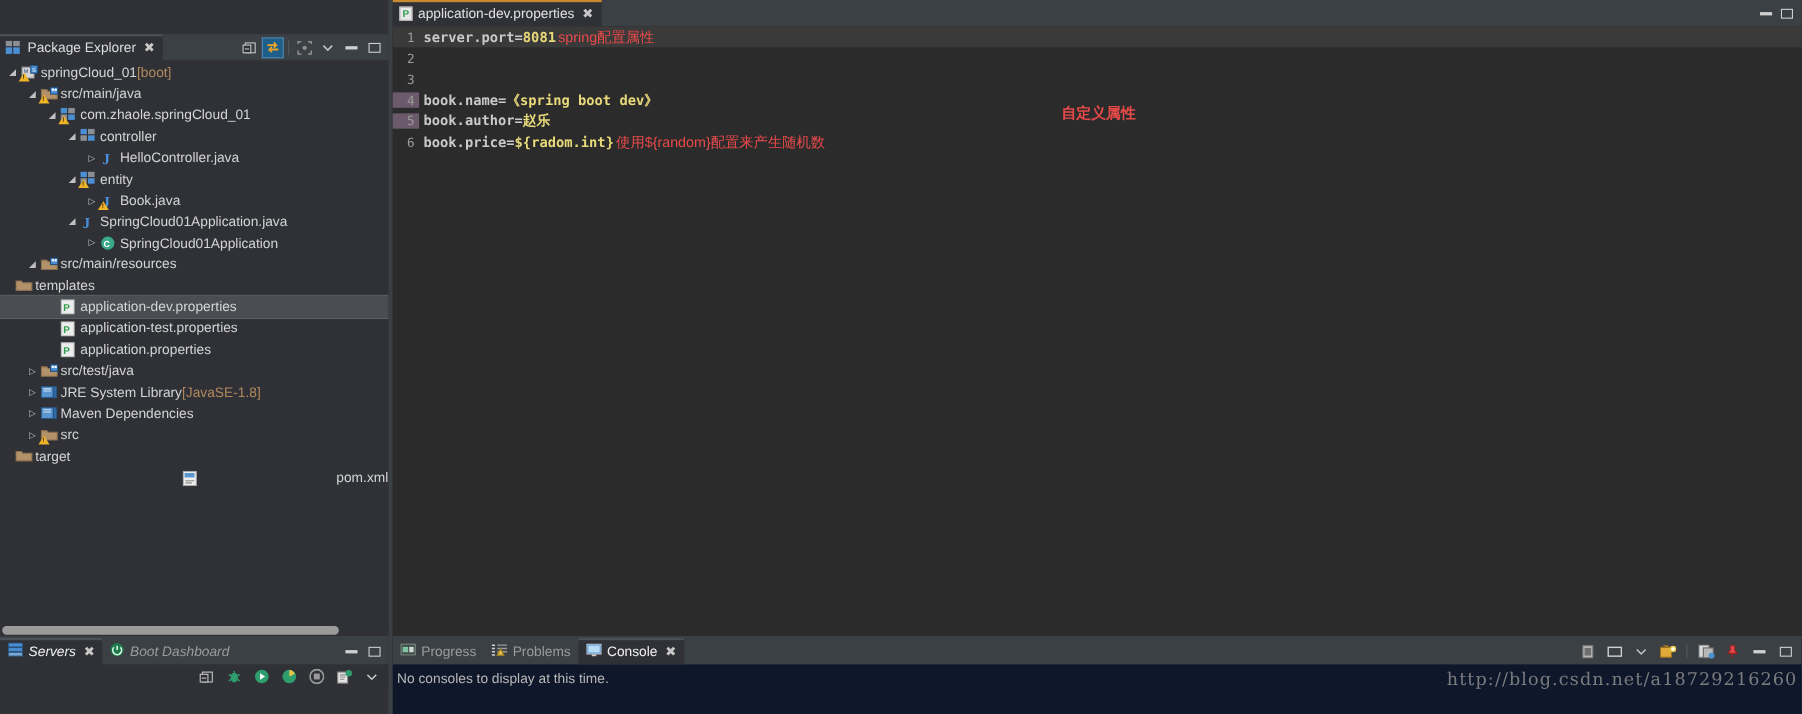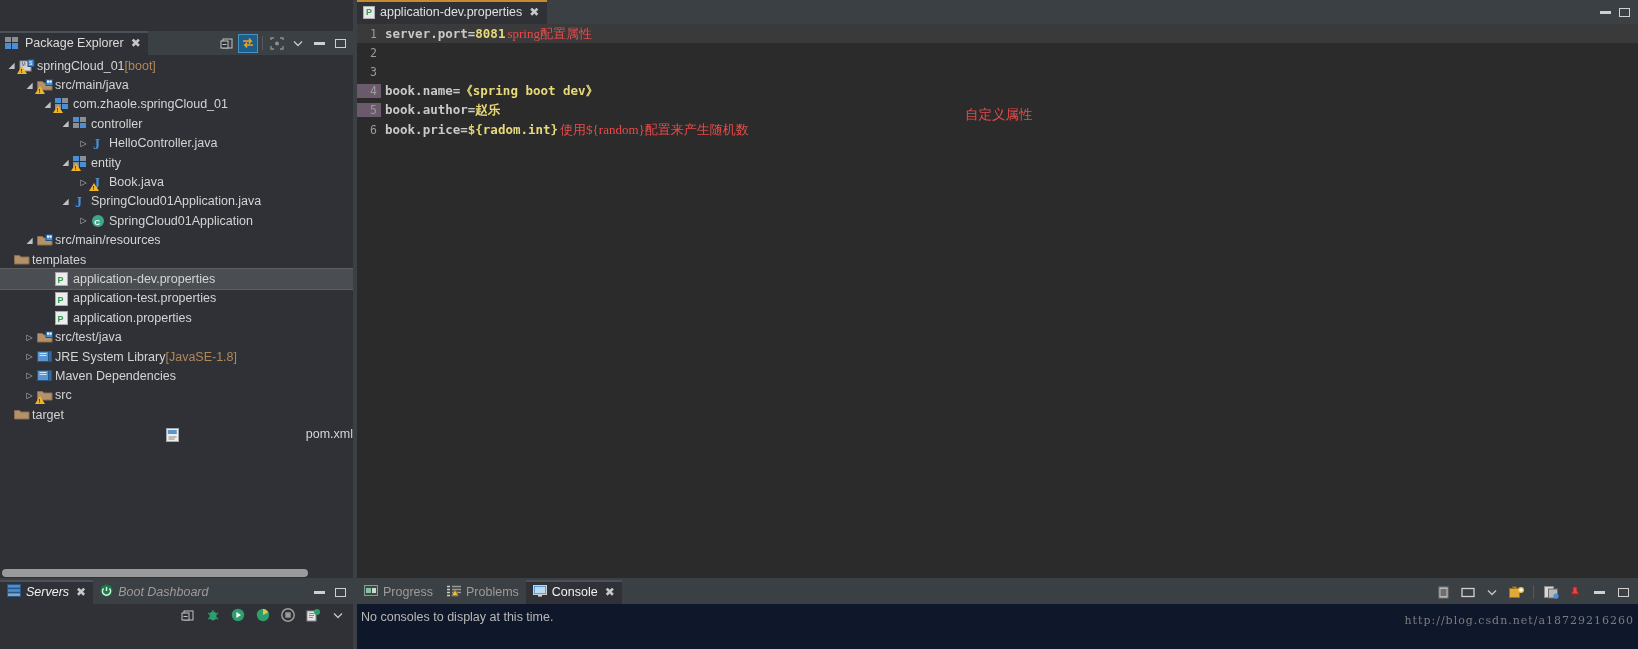--- a/index.html
+++ b/index.html
@@ -94,42 +94,42 @@
     width:24px; flex:none; text-align:right; padding-right:4px;
     font-family:"DejaVu Sans Mono", monospace; font-size:11.5px; color:#9b9b9b;
   }
   .gut.chg { background:#6b5a6b; }
   .code {
     font-family:"DejaVu Sans Mono", monospace; font-size:12.5px;
     white-space:pre; padding-left:4px; font-weight:bold;
   }
   .k { color:#c9c9c9; }
   .v { color:#e8d97a; }
-  .ann { color:#e84a4a; font-family:Liberation Serif, serif; font-weight:normal; font-size:13px; }
+  .ann { color:#e84a4a; font-family:Liberation Sans, sans-serif; font-weight:normal; font-size:13px; }
   .floatann { position:absolute; color:#e84a4a; font-size:13.5px; font-family:"Liberation Sans", sans-serif; }
 
   
   .srv-panel { position:absolute; left:0; top:580px; width:353px; height:69px; background:#2f3136; }
   .srv-tabbar { height:24px; display:flex; align-items:center; background:#3b4045; position:relative;font-style:italic; }
   .btab {
     height:24px; display:flex; align-items:center; gap:5px; padding:0 7px;
     font-size:12.5px; color:#9b9b9b;
   }
   .btab.act { background:#2f3136; color:#f0f0f0; position:relative; }
   .btab.act::before { content:""; position:absolute; left:0; right:0; top:0; height:2px; background:#4a5258; }
   .srv-toolbar { height:22px; display:flex; align-items:center; justify-content:flex-end; gap:7px; padding-right:6px; background:#2f3136;}
 
   .con-panel { position:absolute; left:357px; top:580px; width:1281px; height:69px; background:#0f172a; }
   .con-tabbar { height:24px; display:flex; align-items:center; background:#3b4045; position:relative; }
   .con-body { padding:6px 0 0 4px; font-size:12.5px; color:#b8b8b8; }
   .con-tools { margin-left:auto; display:flex; align-items:center; gap:6px; padding-right:6px; }
 
   .watermark {
     position:absolute; right:4px; bottom:22px; font-family:"DejaVu Serif", serif;
-    font-size:11px; color:#8d8d8d; letter-spacing:1px; opacity:.85; white-space:nowrap;
+    font-size:16px; color:#8d8d8d; letter-spacing:1px; opacity:.85; white-space:nowrap;
   }
   .sq { width:11px; height:9px; border:1px solid #cfcfcf; }
   .minbar { width:11px; height:3px; background:#cfcfcf; }
 </style>
 </head>
 <body>
 
 <div class="app">
 
   <div class="explorer">
@@ -447,21 +447,21 @@
         </div>
         <div class="cline">
           <span class="gut chg">5</span>
           <span class="code"><span class="k">book.author=</span><span class="v">赵乐</span></span>
         </div>
         <div class="cline">
           <span class="gut">6</span>
           <span class="code"><span class="k">book.price=</span><span class="v">${radom.int}</span></span>
           <span class="ann" style="padding-left:2px">使用${random}配置来产生随机数</span>
         </div>
-        <div class="floatann" style="left:608px; top:82px;">自定义属性</div>
+        <div class="floatann" style="left:608px; top:70px;font-weight:bold;">自定义属性</div>
       </div>
   </div>
 
   <div class="srv-panel">
     <div class="srv-tabbar">
       <div class="btab act">
         <span>
           <svg width="14" height="13" viewBox="0 0 14 13">
               <rect x="0.5" y="0.5" width="13" height="3.6" fill="#4a8fd4" stroke="#2a5580"></rect>
               <rect x="0.5" y="4.7" width="13" height="3.6" fill="#4a8fd4" stroke="#2a5580"></rect>

